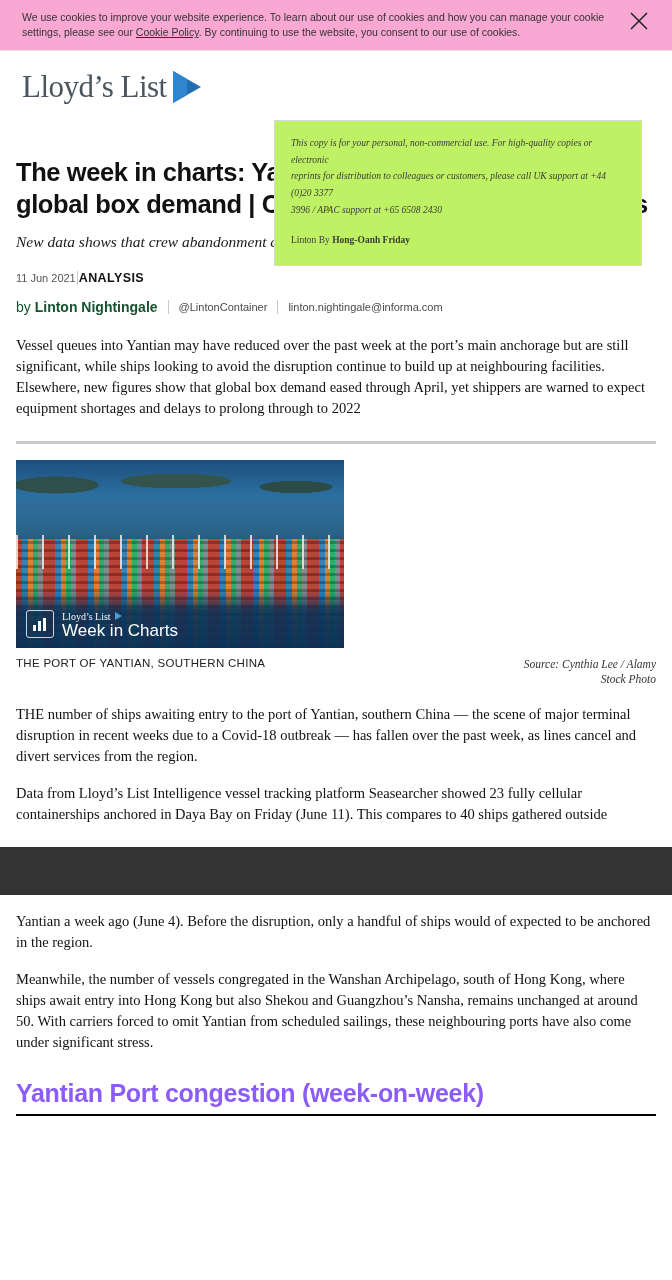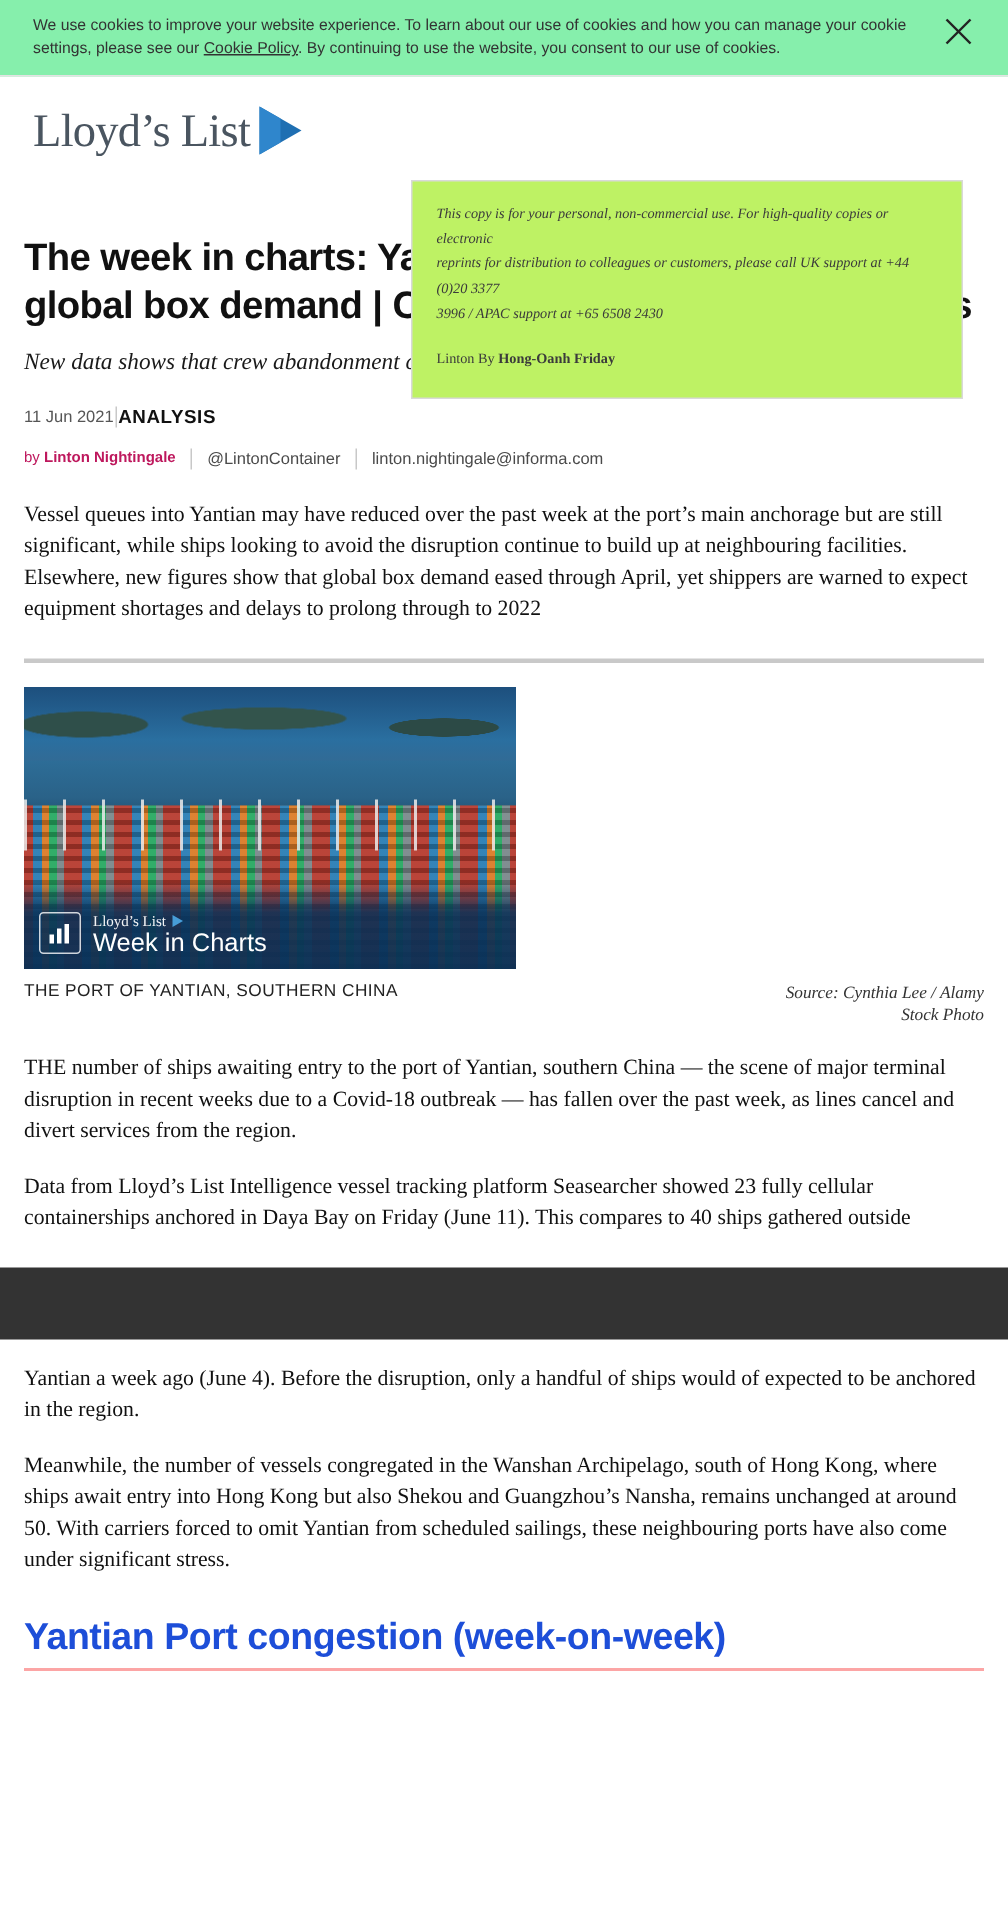--- a/index.html
+++ b/index.html
@@ -11,21 +11,21 @@
     color: #1a1a1a;
     overflow: hidden;
   }
   .page { position: relative; width: 672px; height: 1280px; background: #fff; }
 
   
   .cookie-bar {
     position: relative;
     padding: 10px 46px 10px 22px;
     border-bottom: 1px solid #e3e3e3;
-    background: #86efac;
+    background: #f9a8d4;
   }
   .cookie-text {
     font-family: "Liberation Sans", sans-serif;
     font-size: 10.5px;
     line-height: 1.45;
     color: #333;
   }
   .cookie-link { color: #333; text-decoration: underline; }
   .cookie-close {
     position: absolute;
@@ -116,23 +116,23 @@
     color: #111;
   }
   .byline-row {
     display: flex;
     align-items: center;
     gap: 10px;
     padding-bottom: 14px;
   }
   .byline-author {
     font-family: "Liberation Sans", sans-serif;
-    font-size: 10px;
+    font-size: 14px;
     font-weight: bold;
-    color: #be185d;
+    color: #14532d;
   }
   .byline-author .by { font-weight: normal; }
   .byline-handle, .byline-email {
     font-family: "Liberation Sans", sans-serif;
     font-size: 11px;
     color: #4a4a4a;
   }
   .vline { width: 1px; height: 14px; background: #c8c8c8; }
 
   .summary {
@@ -264,22 +264,22 @@
     background: #333333;
     margin-top: 22px;
   }
   h2.section-head {
     font-family: "Liberation Sans", sans-serif;
     font-weight: bold;
     font-size: 25px;
     letter-spacing: -0.3px;
     margin: 26px 0 0 0;
     padding-bottom: 6px;
-    color: #1d4ed8;
-    border-bottom: 2px solid #fca5a5;
+    color: #8b5cf6;
+    border-bottom: 2px solid #000000;
   }
 </style>
 </head>
 <body>
 
 <div class="page">
 
   <div class="cookie-bar">
     <div class="cookie-text">
       <span>We use cookies to improve your website experience. To learn about our use of cookies and how you can manage your cookie settings, please see our </span><a class="cookie-link" href="#">Cookie Policy</a><span>. By continuing to use the website, you consent to our use of cookies.</span>

